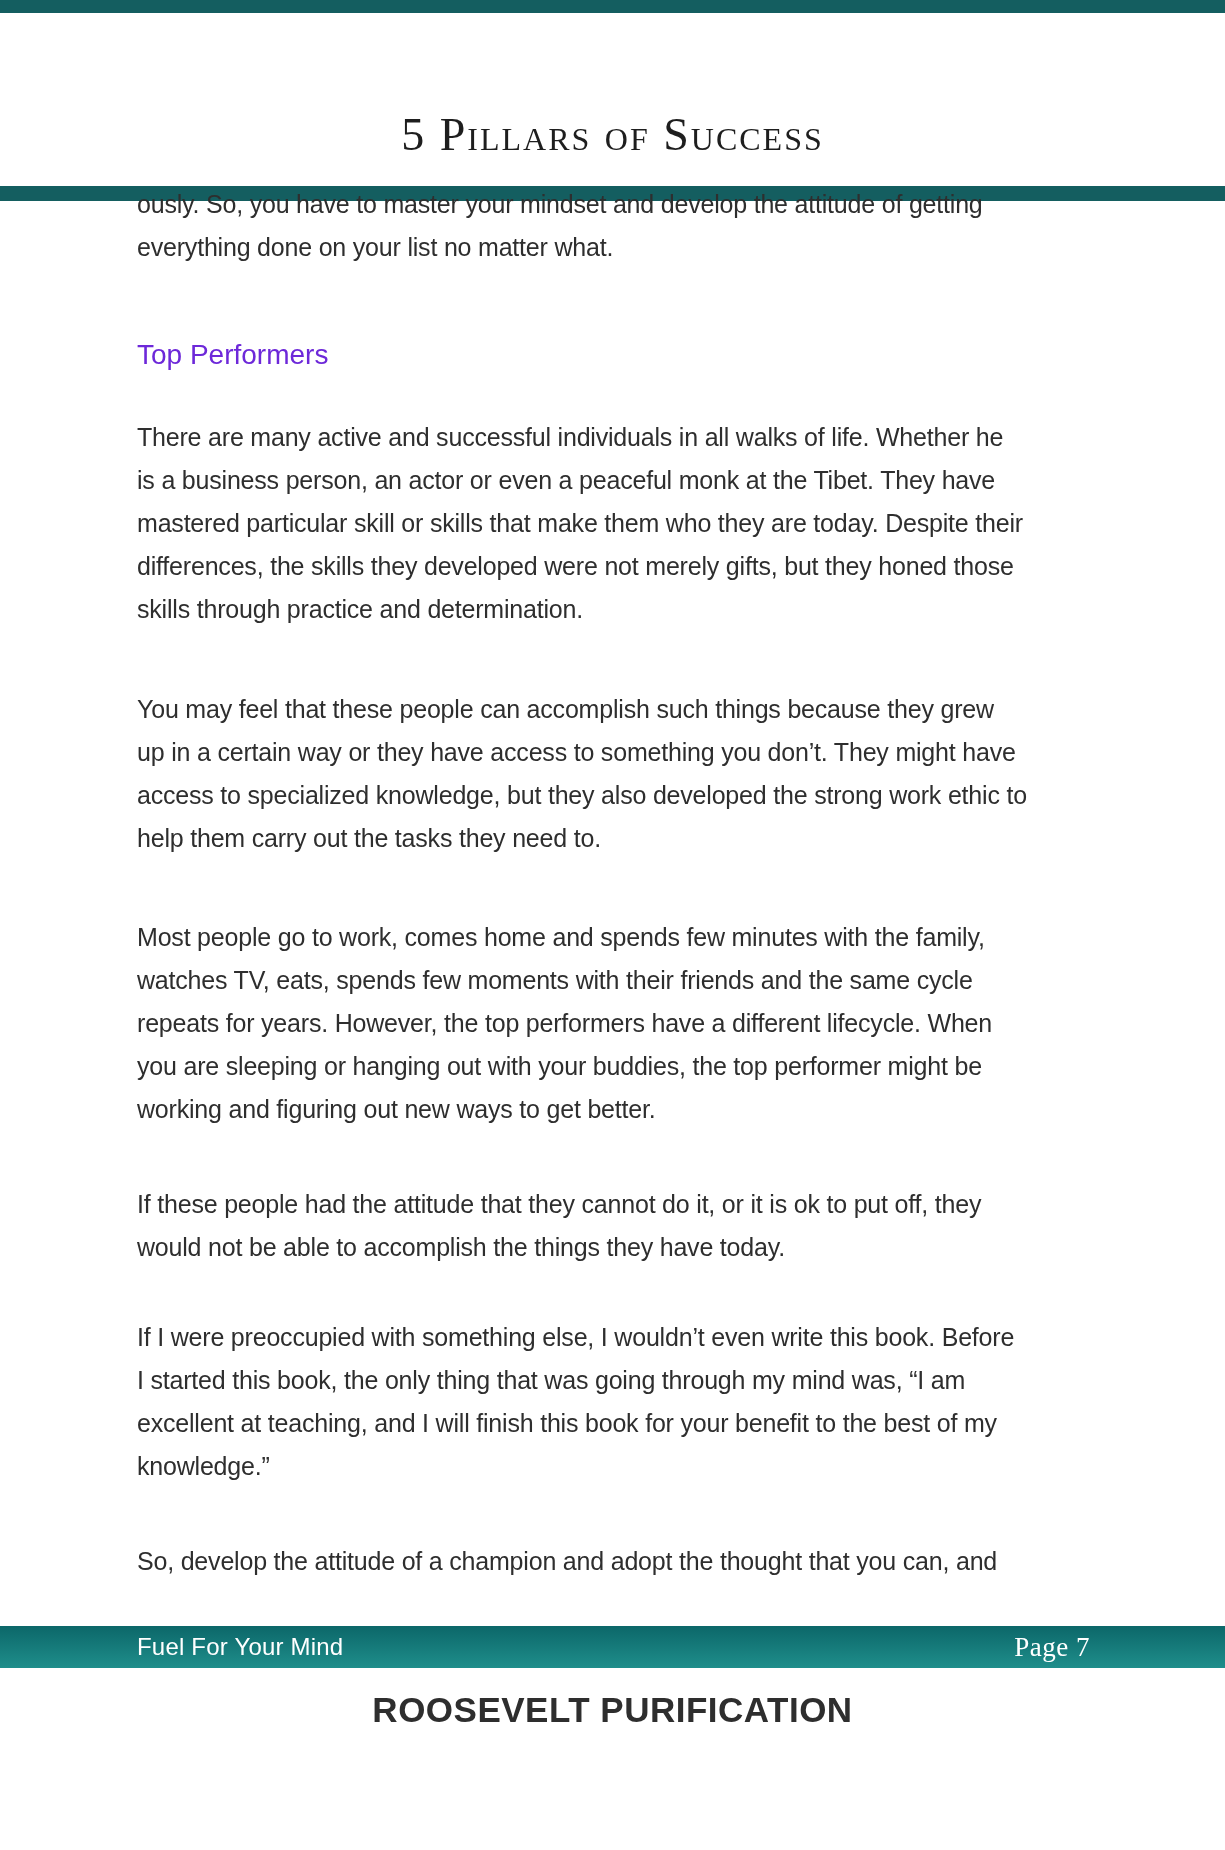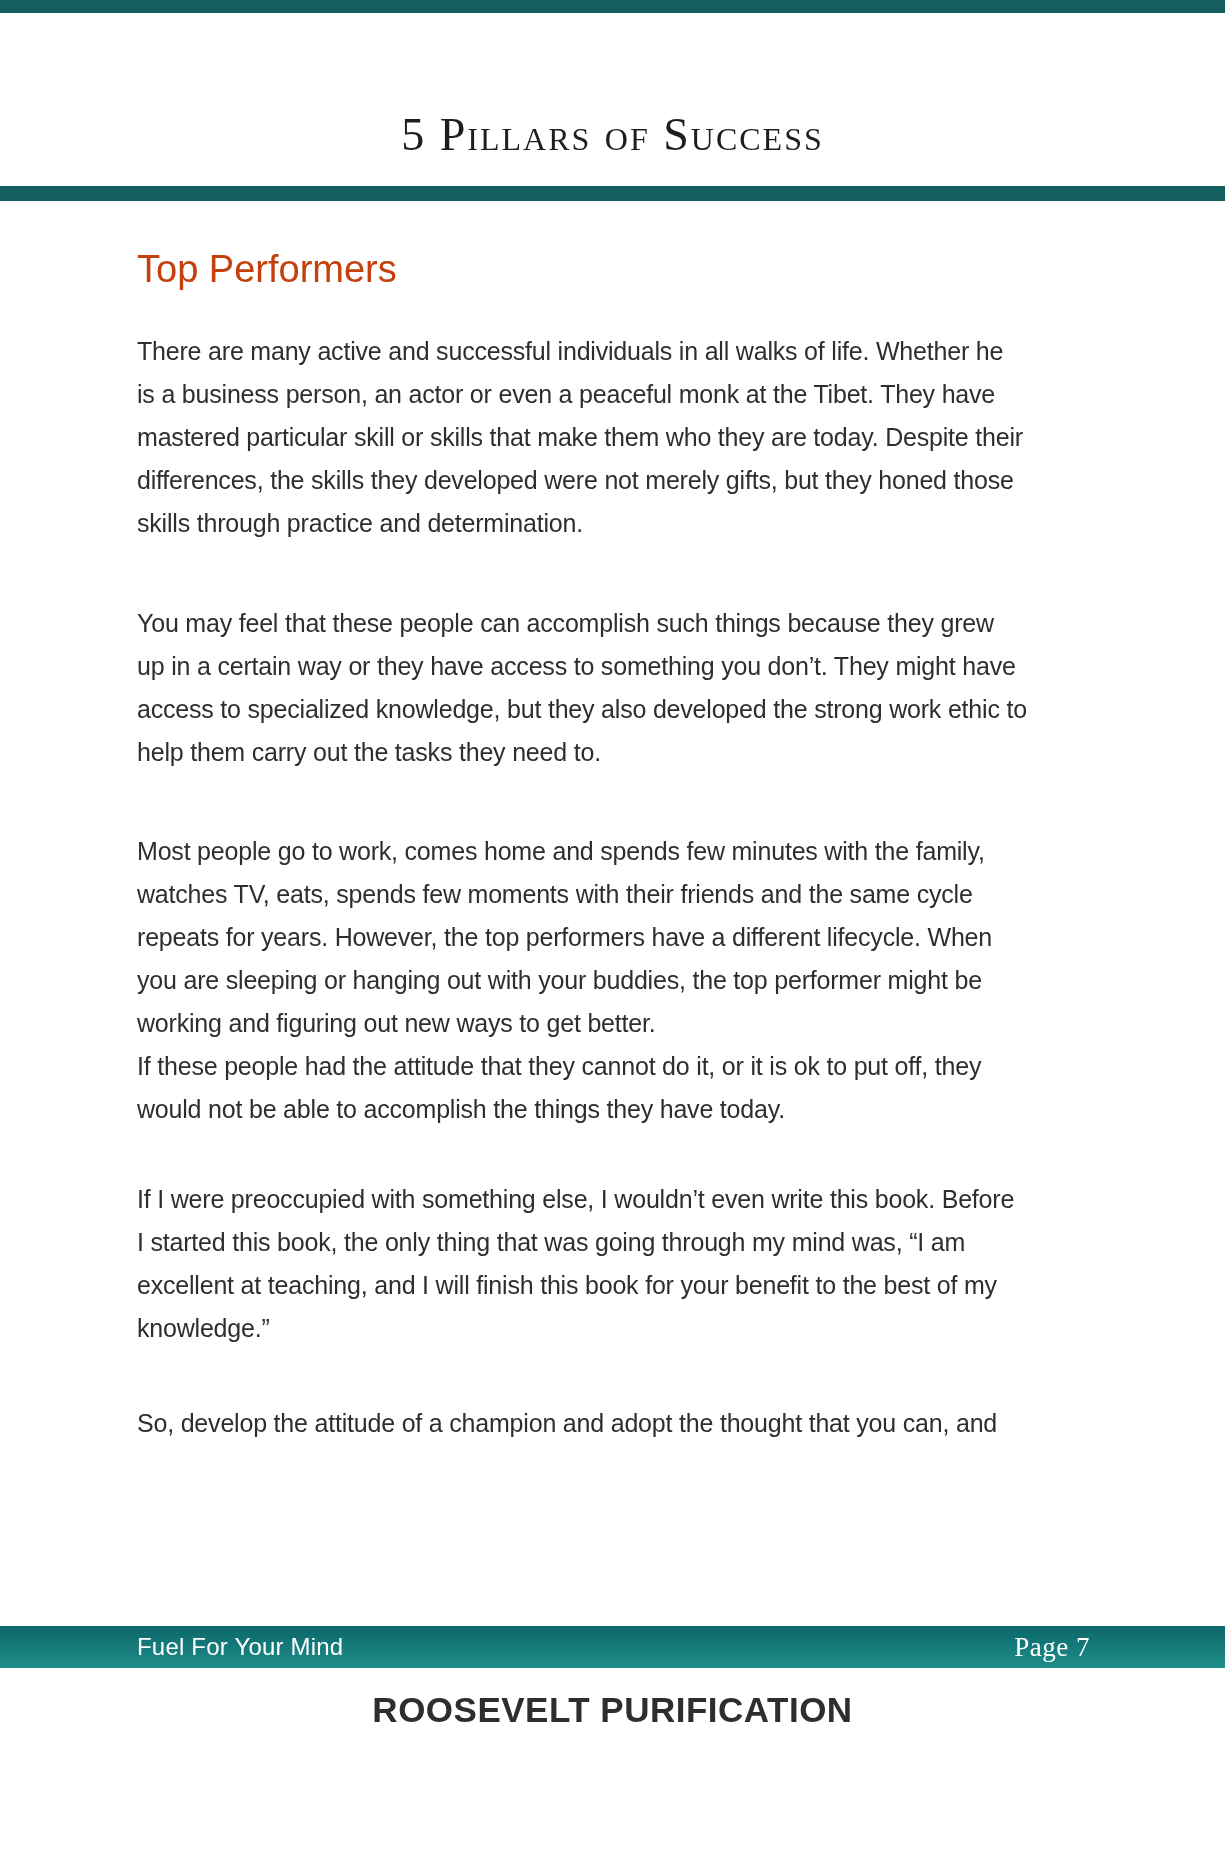--- a/index.html
+++ b/index.html
@@ -49,28 +49,28 @@
     margin: 0;
     font-size: 25px;
     line-height: 43px;
     letter-spacing: -0.2px;
     color: #2e2e2e;
     white-space: pre;
   }
   .section-heading {
     margin: 61px 0 12px 0;
     font-weight: 400;
-    font-size: 38px;
+    font-size: 28px;
     line-height: 50px;
-    color: #c2410c;
+    color: #6d28d9;
   }
   .p2 { margin-top: 36px; }
   .p3 { margin-top: 57px; }
   .p4 { margin-top: 56px; }
-  .p5 { }
+  .p5 { margin-top: 52px; }
   .p6 { margin-top: 47px; }
   .p7 { margin-top: 52px; }
 
   .footer-bar {
     position: absolute;
     top: 1626px; left: 0; right: 0;
     height: 42px;
     background: linear-gradient(180deg, #0c6769 0%, #1f8e8b 100%);
     display: flex;
     align-items: center;
@@ -106,20 +106,22 @@
 
 <div class="page">
 
   <div class="top-bar"></div>
 
   <h1 class="doc-title">5 Pillars of Success</h1>
 
   <div class="title-rule"></div>
 
   <main class="content">
+    <p class="para p1">ously. So, you have to master your mindset and develop the attitude of getting
+everything done on your list no matter what.</p>
     <h2 class="section-heading">Top Performers</h2>
     <p class="para p2">There are many active and successful individuals in all walks of life. Whether he
 is a business person, an actor or even a peaceful monk at the Tibet. They have
 mastered particular skill or skills that make them who they are today. Despite their
 differences, the skills they developed were not merely gifts, but they honed those
 skills through practice and determination.</p>
     <p class="para p3">You may feel that these people can accomplish such things because they grew
 up in a certain way or they have access to something you don’t. They might have
 access to specialized knowledge, but they also developed the strong work ethic to
 help them carry out the tasks they need to.</p>

